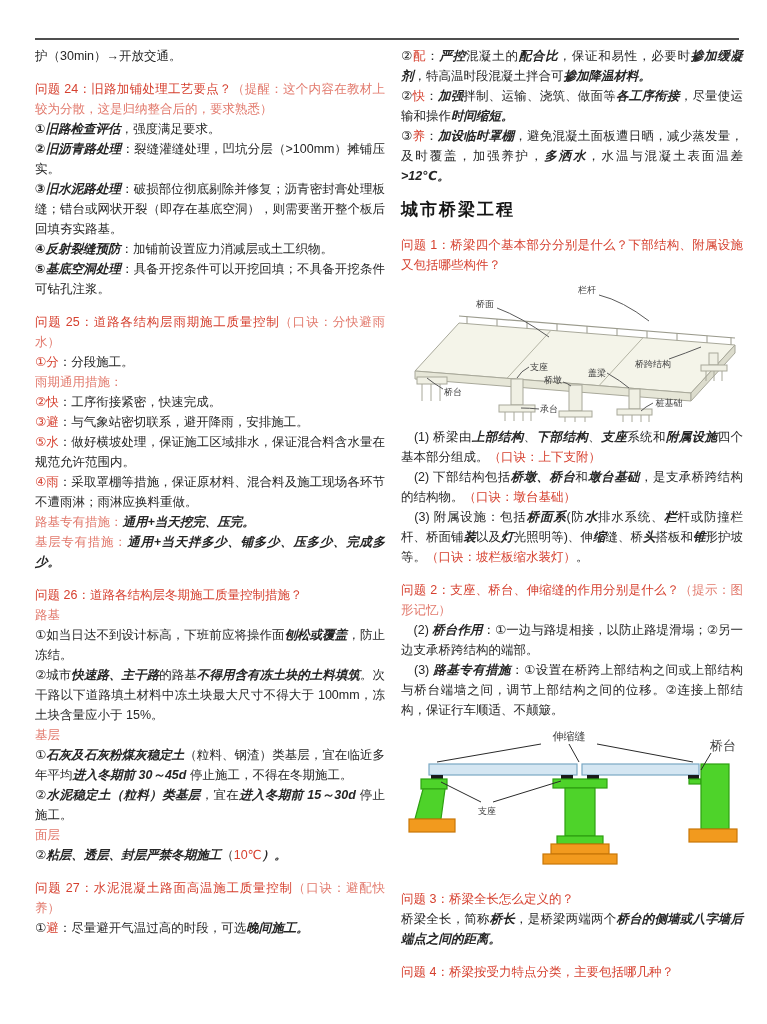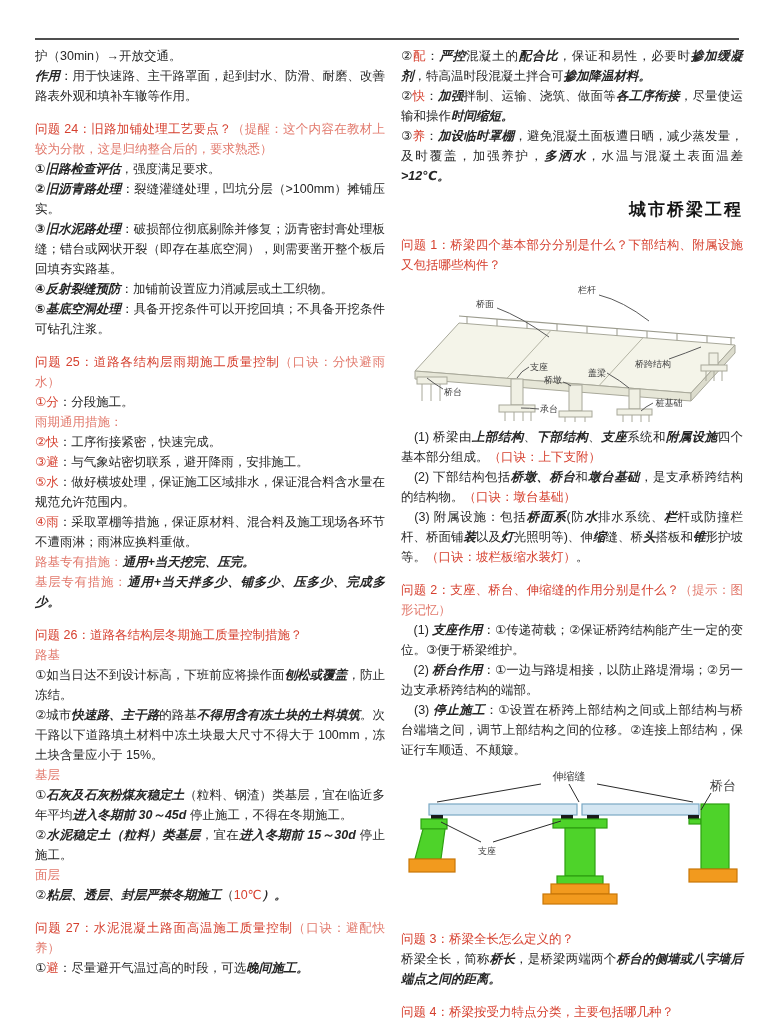--- a/index.html
+++ b/index.html
@@ -15,41 +15,40 @@
     color:var(--ink);
   }
   .top-rule{position:absolute;left:35px;right:28px;top:38px;border-top:2px solid #4f4f4f;}
   .cols{position:absolute;left:35px;right:24px;top:46px;display:flex;gap:16px;}
   .col{min-width:0;}
   .col-left{width:350px;flex:none;}
   .col-right{flex:1;}
   .blk{margin:0;font-size:12.5px;line-height:20px;text-align:justify;}
   .blk-q{margin-top:13px;}
   .blk-title{
-    text-align:right;font-size:17px;font-weight:700;color:#161616;
+    text-align:left;font-size:17px;font-weight:700;color:#161616;
     margin:12px 0 4px;letter-spacing:2px;line-height:24px;
   }
   .s-b{font-weight:700;font-style:italic;}
   .s-r{color:var(--red);}
   .s-p{color:var(--pink);}
   svg.diagram{display:block;margin:6px auto 4px;}
   svg text{font-family:"Liberation Sans","DejaVu Sans",sans-serif;fill:#3c3c3c;}
   .leader{fill:none;stroke:#5a5a5a;stroke-width:1;}
   .leader2{fill:none;stroke:#2a2a2a;stroke-width:1;}
 </style>
 </head>
 <body>
 
 <div class="page">
   <div class="top-rule"></div>
   <div class="cols">
 
     <div class="col col-left">
         <p class="blk blk-p"><span>护（30min）→开放交通。</span></p>
-        <p class="blk blk-p"><span class="s-b">作用</span><span>：用于快速路、主干路罩面，起到封水、防滑、耐磨、改善路表外观和填补车辙等作用。</span></p>
         <p class="blk blk-q"><span class="s-r">问题 24：</span><span class="s-r">旧路加铺处理工艺要点？</span><span class="s-p">（提醒：这个内容在教材上较为分散，这是归纳整合后的，要求熟悉）</span></p>
         <p class="blk blk-p"><span class="s-b">①旧路检查评估</span><span>，强度满足要求。</span></p>
         <p class="blk blk-p"><span class="s-b">②旧沥青路处理</span><span>：裂缝灌缝处理，凹坑分层（&gt;100mm）摊铺压实。</span></p>
         <p class="blk blk-p"><span class="s-b">③旧水泥路处理</span><span>：破损部位彻底剔除并修复；沥青密封膏处理板缝；错台或网状开裂（即存在基底空洞），则需要凿开整个板后回填夯实路基。</span></p>
         <p class="blk blk-p"><span class="s-b">④反射裂缝预防</span><span>：加铺前设置应力消减层或土工织物。</span></p>
         <p class="blk blk-p"><span class="s-b">⑤基底空洞处理</span><span>：具备开挖条件可以开挖回填；不具备开挖条件可钻孔注浆。</span></p>
         <p class="blk blk-q"><span class="s-r">问题 25：</span><span class="s-r">道路各结构层雨期施工质量控制</span><span class="s-p">（口诀：分快避雨水）</span></p>
         <p class="blk blk-p"><span class="s-r">①分</span><span>：分段施工。</span></p>
         <p class="blk blk-p"><span class="s-p">雨期通用措施：</span></p>
         <p class="blk blk-p"><span class="s-r">②快</span><span>：工序衔接紧密，快速完成。</span></p>
@@ -160,23 +159,22 @@
         <text x="148" y="131" font-size="9" text-anchor="middle">承台</text>
         <text x="152" y="102" font-size="9" text-anchor="middle">桥墩</text>
         <text x="268" y="125" font-size="9" text-anchor="middle">桩基础</text>
       </svg>
 
       <div>
           <p class="blk blk-p"><span>　(1) 桥梁由</span><span class="s-b">上部结构</span><span>、</span><span class="s-b">下部结构</span><span>、</span><span class="s-b">支座</span><span>系统和</span><span class="s-b">附属设施</span><span>四个基本部分组成。</span><span class="s-r">（口诀：上下支附）</span></p>
           <p class="blk blk-p"><span>　(2) 下部结构包括</span><span class="s-b">桥墩、桥台</span><span>和</span><span class="s-b">墩台基础</span><span>，是支承桥跨结构的结构物。</span><span class="s-r">（口诀：墩台基础）</span></p>
           <p class="blk blk-p"><span>　(3) 附属设施：包括</span><span class="s-b">桥面系</span><span>(防</span><span class="s-b">水</span><span>排水系统、</span><span class="s-b">栏</span><span>杆或防撞栏杆、桥面铺</span><span class="s-b">装</span><span>以及</span><span class="s-b">灯</span><span>光照明等)、伸</span><span class="s-b">缩</span><span>缝、桥</span><span class="s-b">头</span><span>搭板和</span><span class="s-b">锥</span><span>形护坡等。</span><span class="s-r">（口诀：坡栏板缩水装灯）</span><span>。</span></p>
           <p class="blk blk-q"><span class="s-r">问题 2：</span><span class="s-r">支座、桥台、伸缩缝的作用分别是什么？</span><span class="s-p">（提示：图形记忆）</span></p>
-          <p class="blk blk-p"><span>　(1) </span><span class="s-b">支座作用</span><span>：①传递荷载；②保证桥跨结构能产生一定的变位。③便于桥梁维护。</span></p>
           <p class="blk blk-p"><span>　(2) </span><span class="s-b">桥台作用</span><span>：①一边与路堤相接，以防止路堤滑塌；②另一边支承桥跨结构的端部。</span></p>
-          <p class="blk blk-p"><span>　(3) </span><span class="s-b">停止施工</span><span>：①设置在桥跨上部结构之间或上部结构与桥台端墙之间，调节上部结构之间的位移。②连接上部结构，保证行车顺适、不颠簸。</span></p>
+          <p class="blk blk-p"><span>　(3) </span><span class="s-b">路基专有措施</span><span>：①设置在桥跨上部结构之间或上部结构与桥台端墙之间，调节上部结构之间的位移。②连接上部结构，保证行车顺适、不颠簸。</span></p>
         </div>
 
       <svg class="diagram" width="345" height="150" viewBox="0 0 345 150">
 
         <rect x="28" y="38" width="148" height="11" fill="#d4e6f2" stroke="#7aa8c4" stroke-width="1.2"></rect>
         <rect x="181" y="38" width="117" height="11" fill="#d4e6f2" stroke="#7aa8c4" stroke-width="1.2"></rect>
 
         <g fill="#1a1a1a">
           <rect x="30" y="49" width="12" height="4"></rect>
           <rect x="160" y="49" width="12" height="4"></rect>

